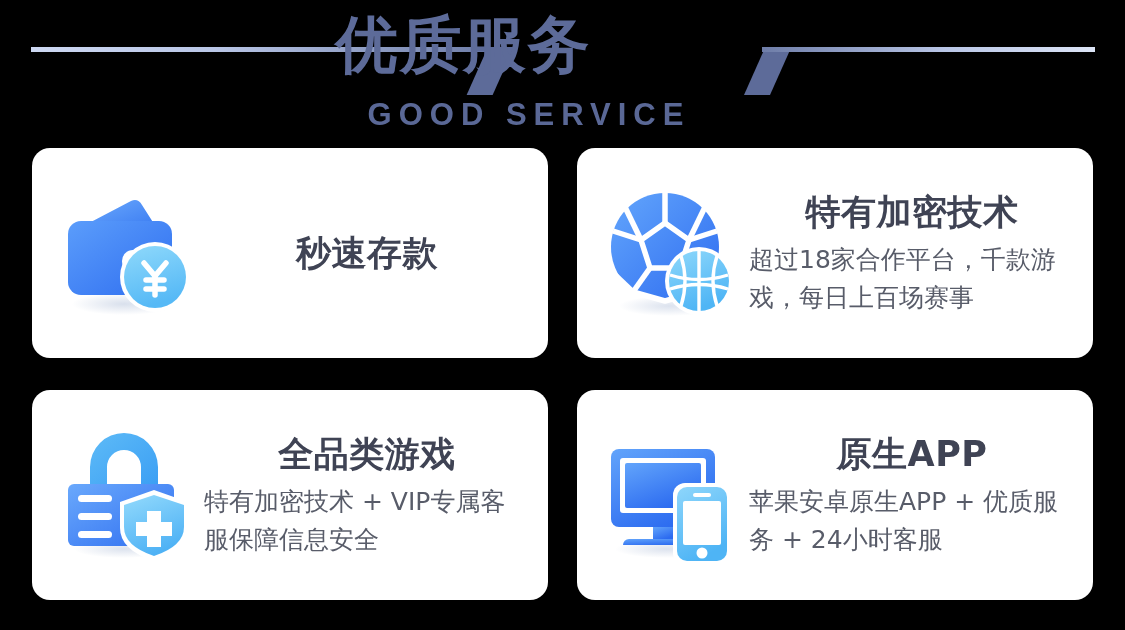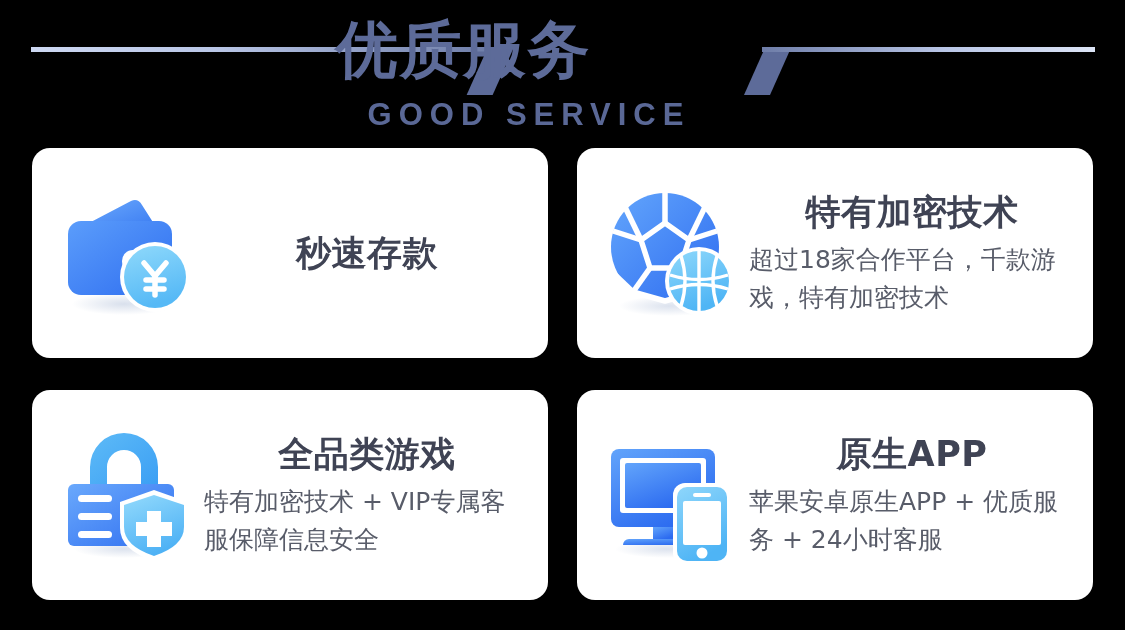--- a/index.html
+++ b/index.html
@@ -57,21 +57,21 @@
     position: absolute;
     top: 6px;
     left: 0;
     width: 927px;
     text-align: center;
     font-size: 62px;
     font-weight: 700;
     letter-spacing: 2px;
     color: #5d6b99;
     line-height: 88px;
-    font-family: Liberation Sans, sans-serif;
+    font-family: Liberation Mono, monospace;
   }
   .title-en {
     position: absolute;
     top: 97px;
     left: 0;
     width: 1058px;
     text-align: center;
     font-size: 31px;
     font-weight: 700;
     letter-spacing: 7px;
@@ -224,21 +224,21 @@
           <path d="M96 66 V126"></path>
           <path d="M67 90 Q96 99 125 90"></path>
           <path d="M67 104 Q96 95 125 104"></path>
           <path d="M78 71 Q86 96 78 121"></path>
           <path d="M114 71 Q106 96 114 121"></path>
         </g>
       </svg>
     </div>
     <div class="card-text">
       <div class="card-title">特有加密技术</div>
-      <div class="card-desc two-line">超过18家合作平台，千款游戏，特有加密技术</div>
+      <div class="card-desc two-line">超过18家合作平台，千款游戏，每日上百场赛事</div>
     </div>
   </div>
 
   <div class="card">
     <div class="card-icon">
       <svg width="136" height="136" viewBox="0 0 136 136">
         <defs>
           <linearGradient id="lb" x1="0" y1="0" x2="1" y2="1">
             <stop offset="0" stop-color="#6aa9fc"></stop>
               <stop offset="1" stop-color="#2f6ef0"></stop>

